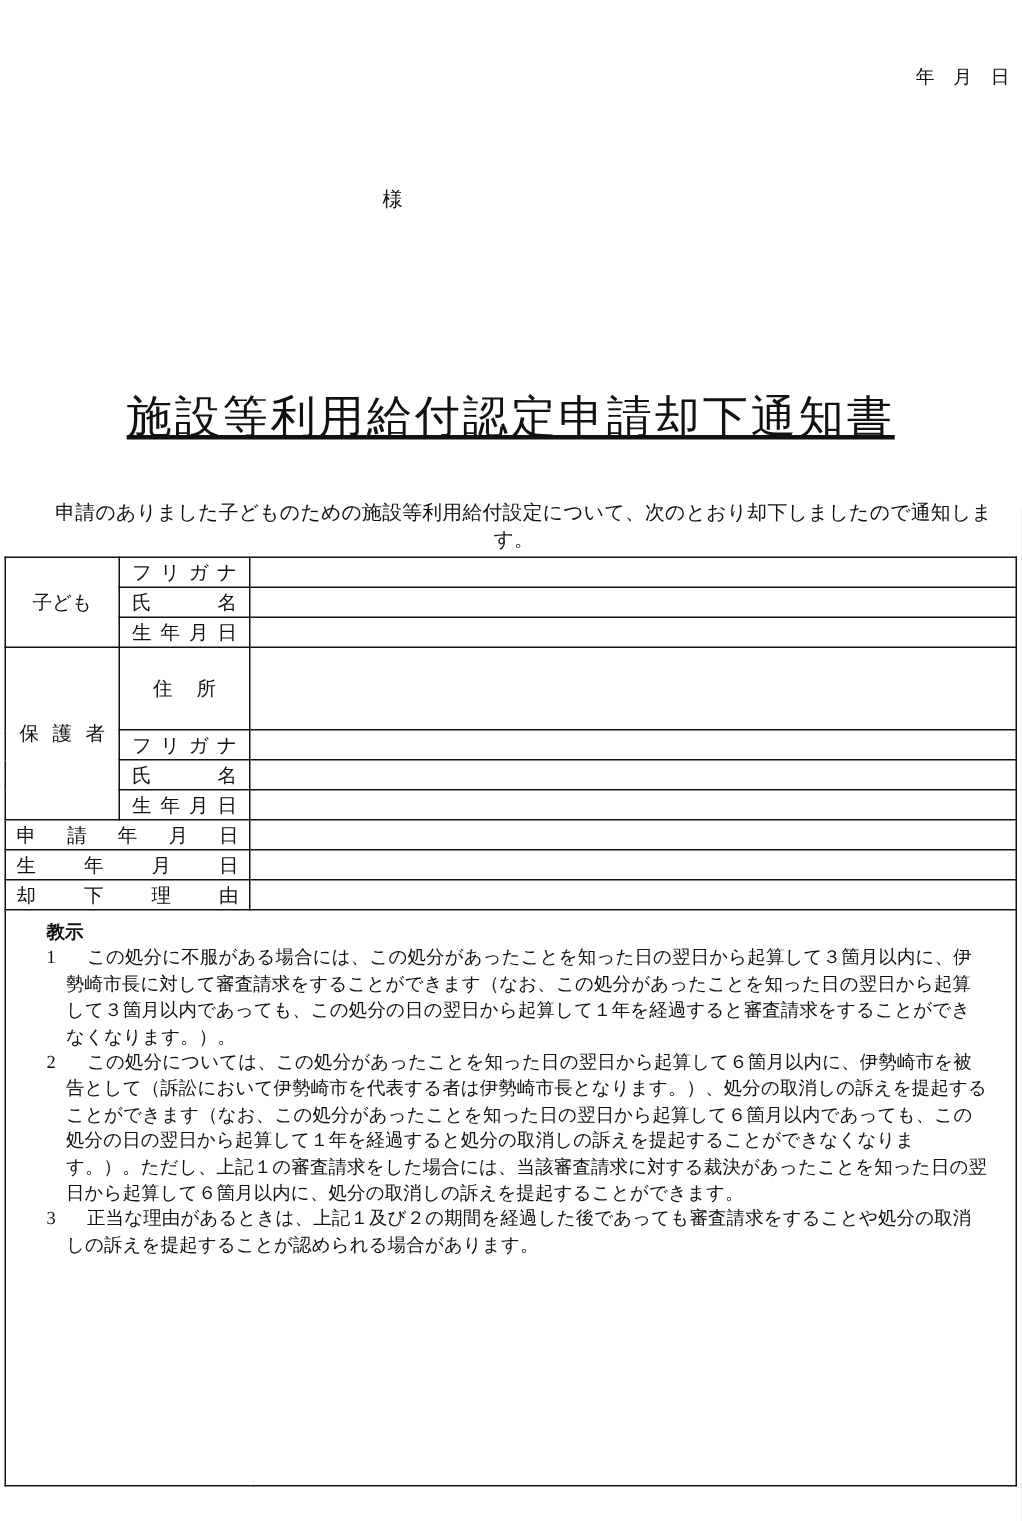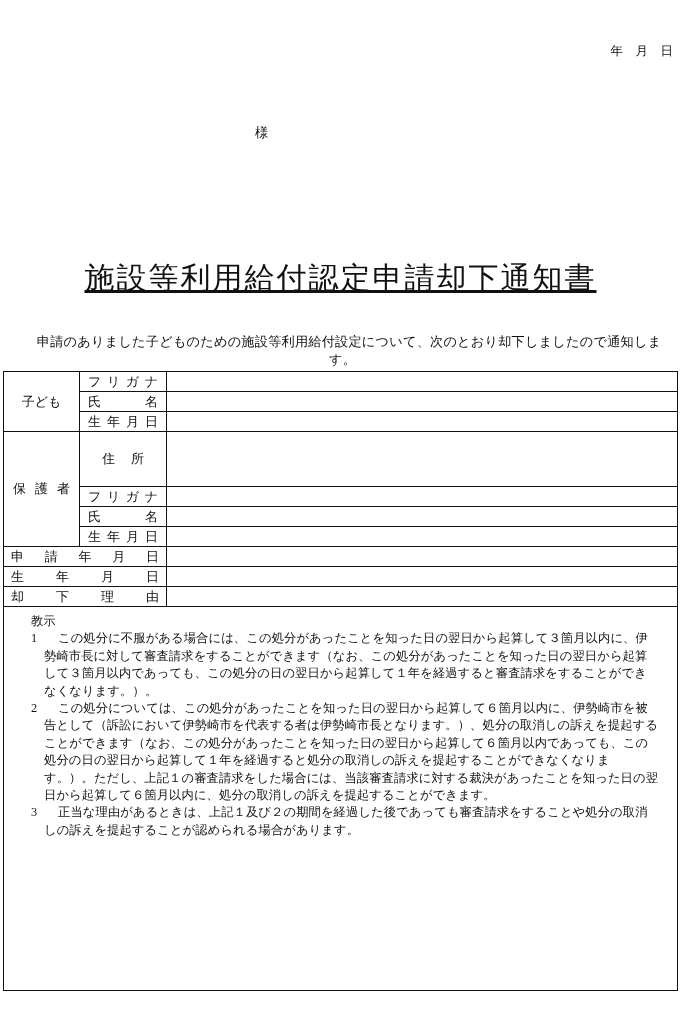--- a/index.html
+++ b/index.html
@@ -101,21 +101,21 @@
   .form-table td.val { background: #fff; }
   .form-table tr.addr-row td { height: 55px; }
 
   .form-table td.notice-cell {
     height: 384px;
     vertical-align: top;
     padding: 6px 18px 0 27px;
     font-size: 12.3px;
     line-height: 17.4px;
   }
-  .notice-heading { font-weight: normal; font-size: 12.3px; }
+  .notice-heading { font-weight: bold; font-size: 12.3px; }
   .notice-item {
     padding-left: 13px;
     text-indent: -13px;
     letter-spacing: 0.1px;
   }
   .notice-item .num { display: inline-block; width: 27px; text-indent: 0; }
 </style>
 </head>
 <body>
 

